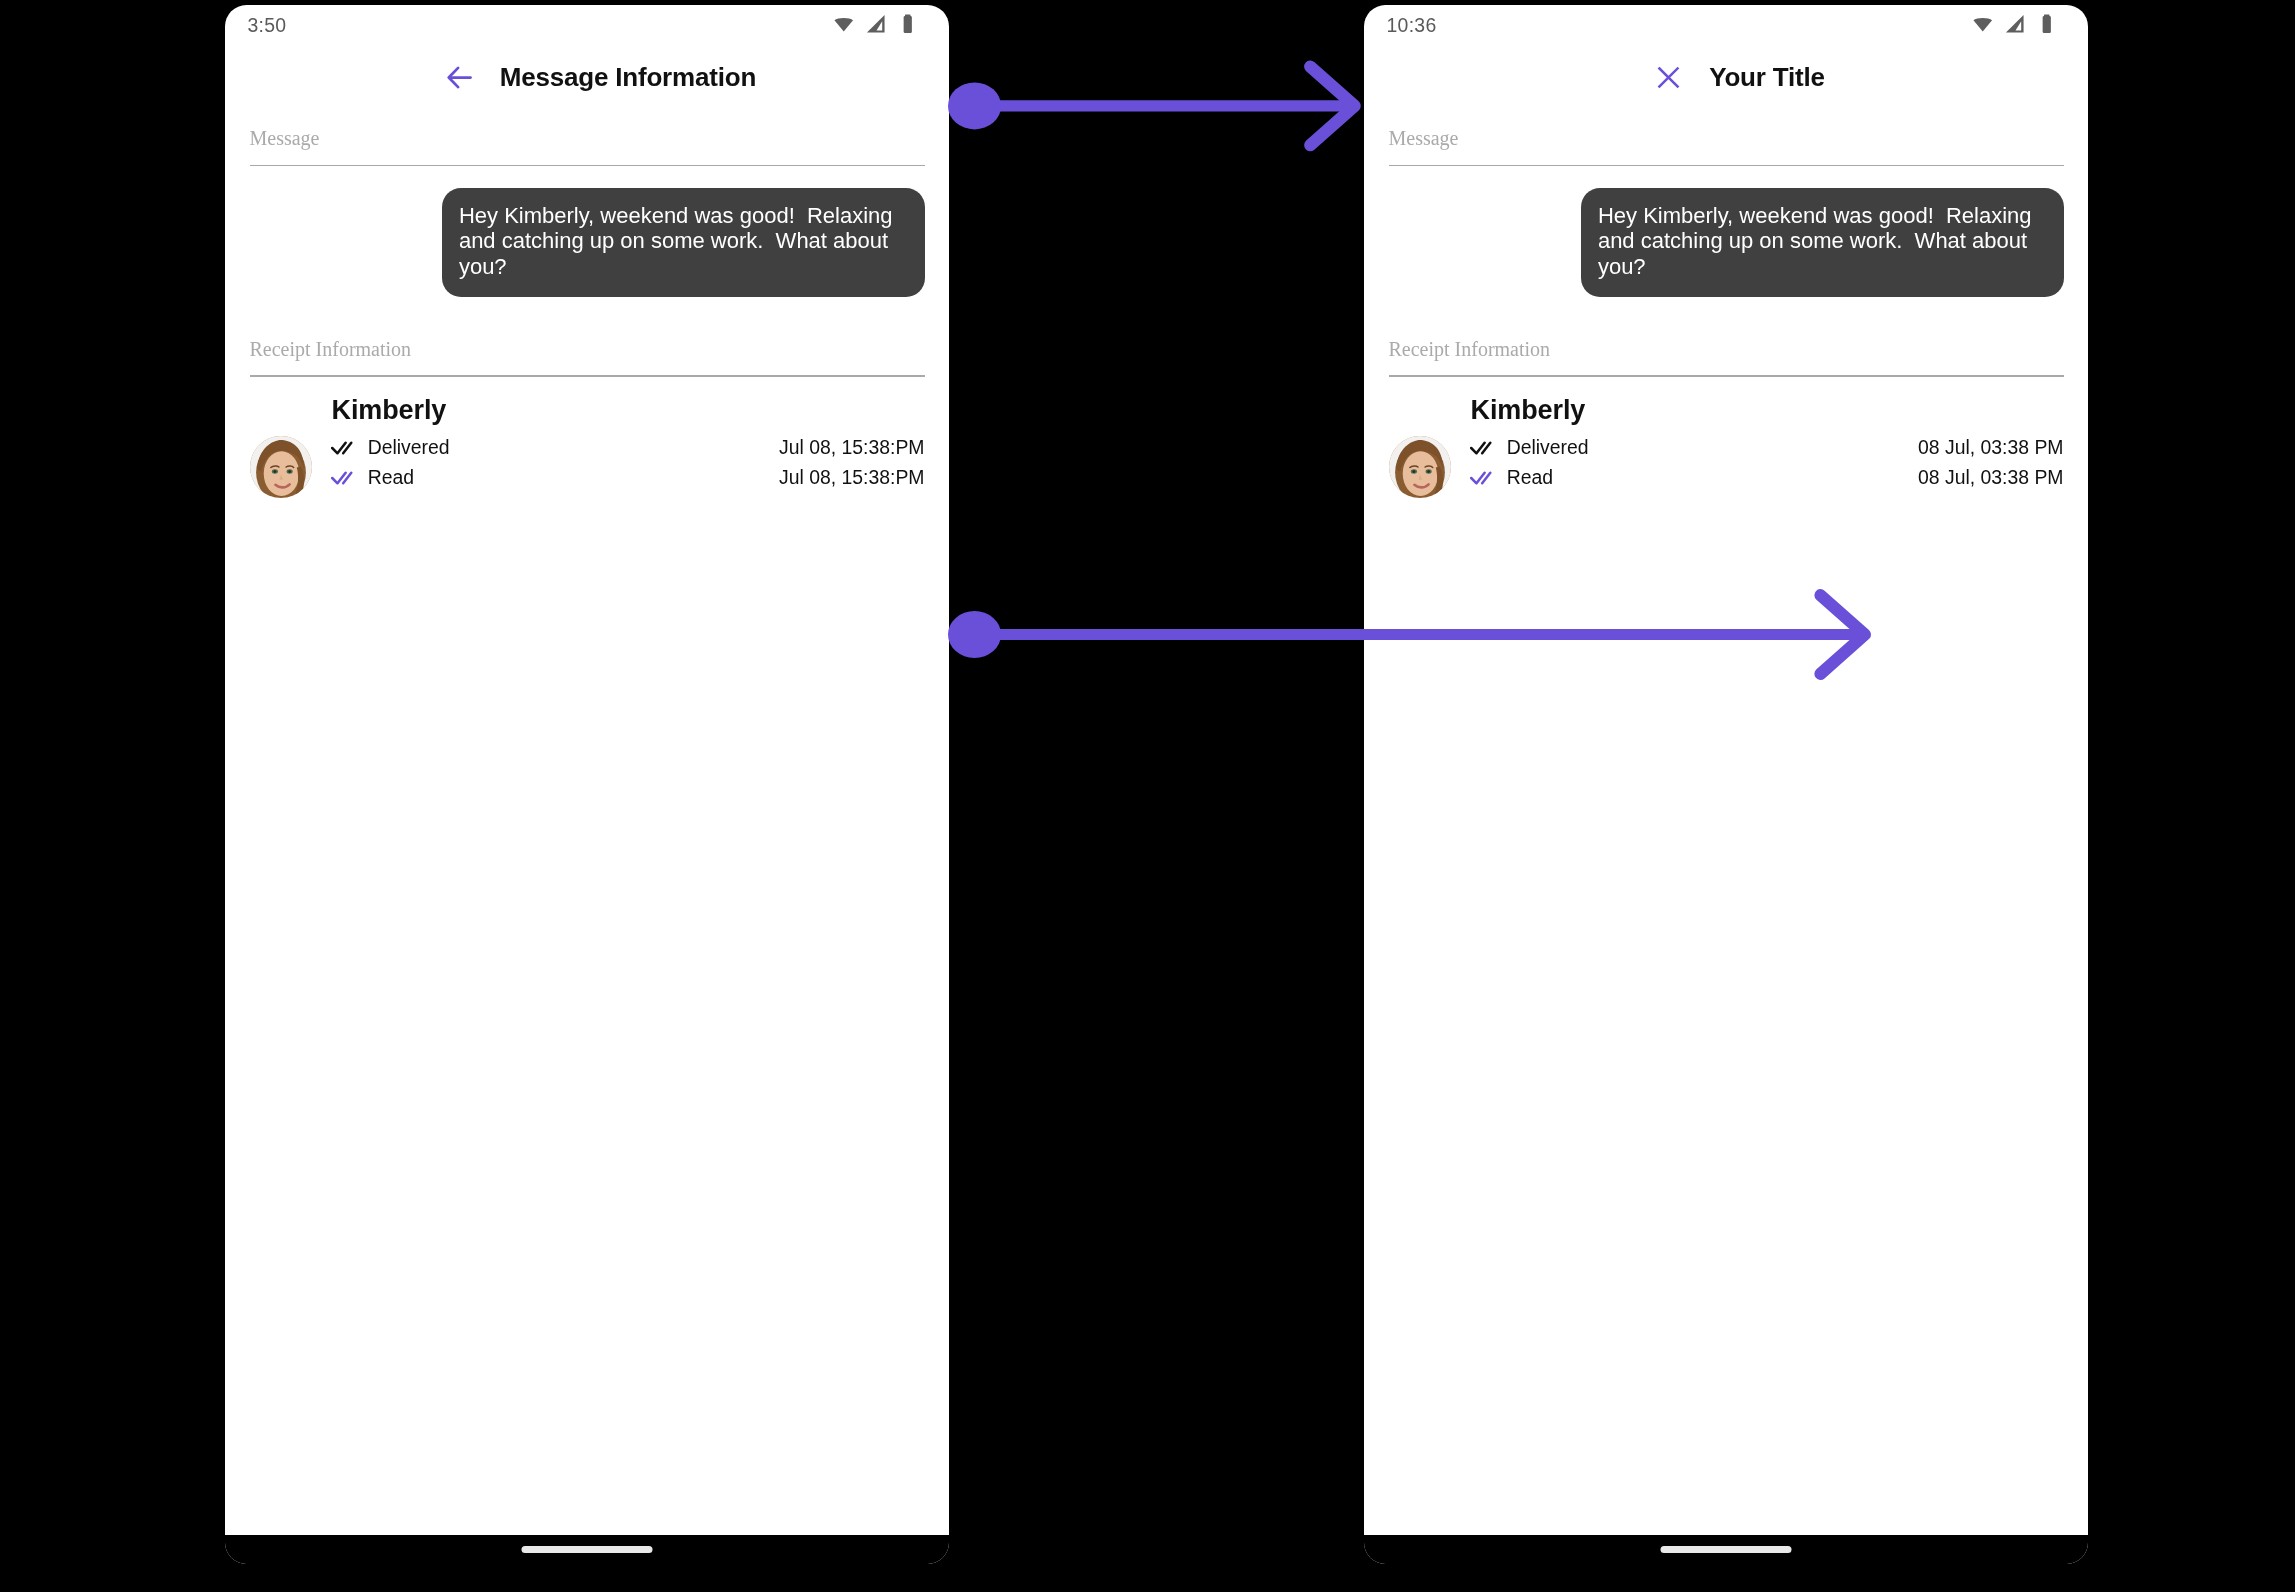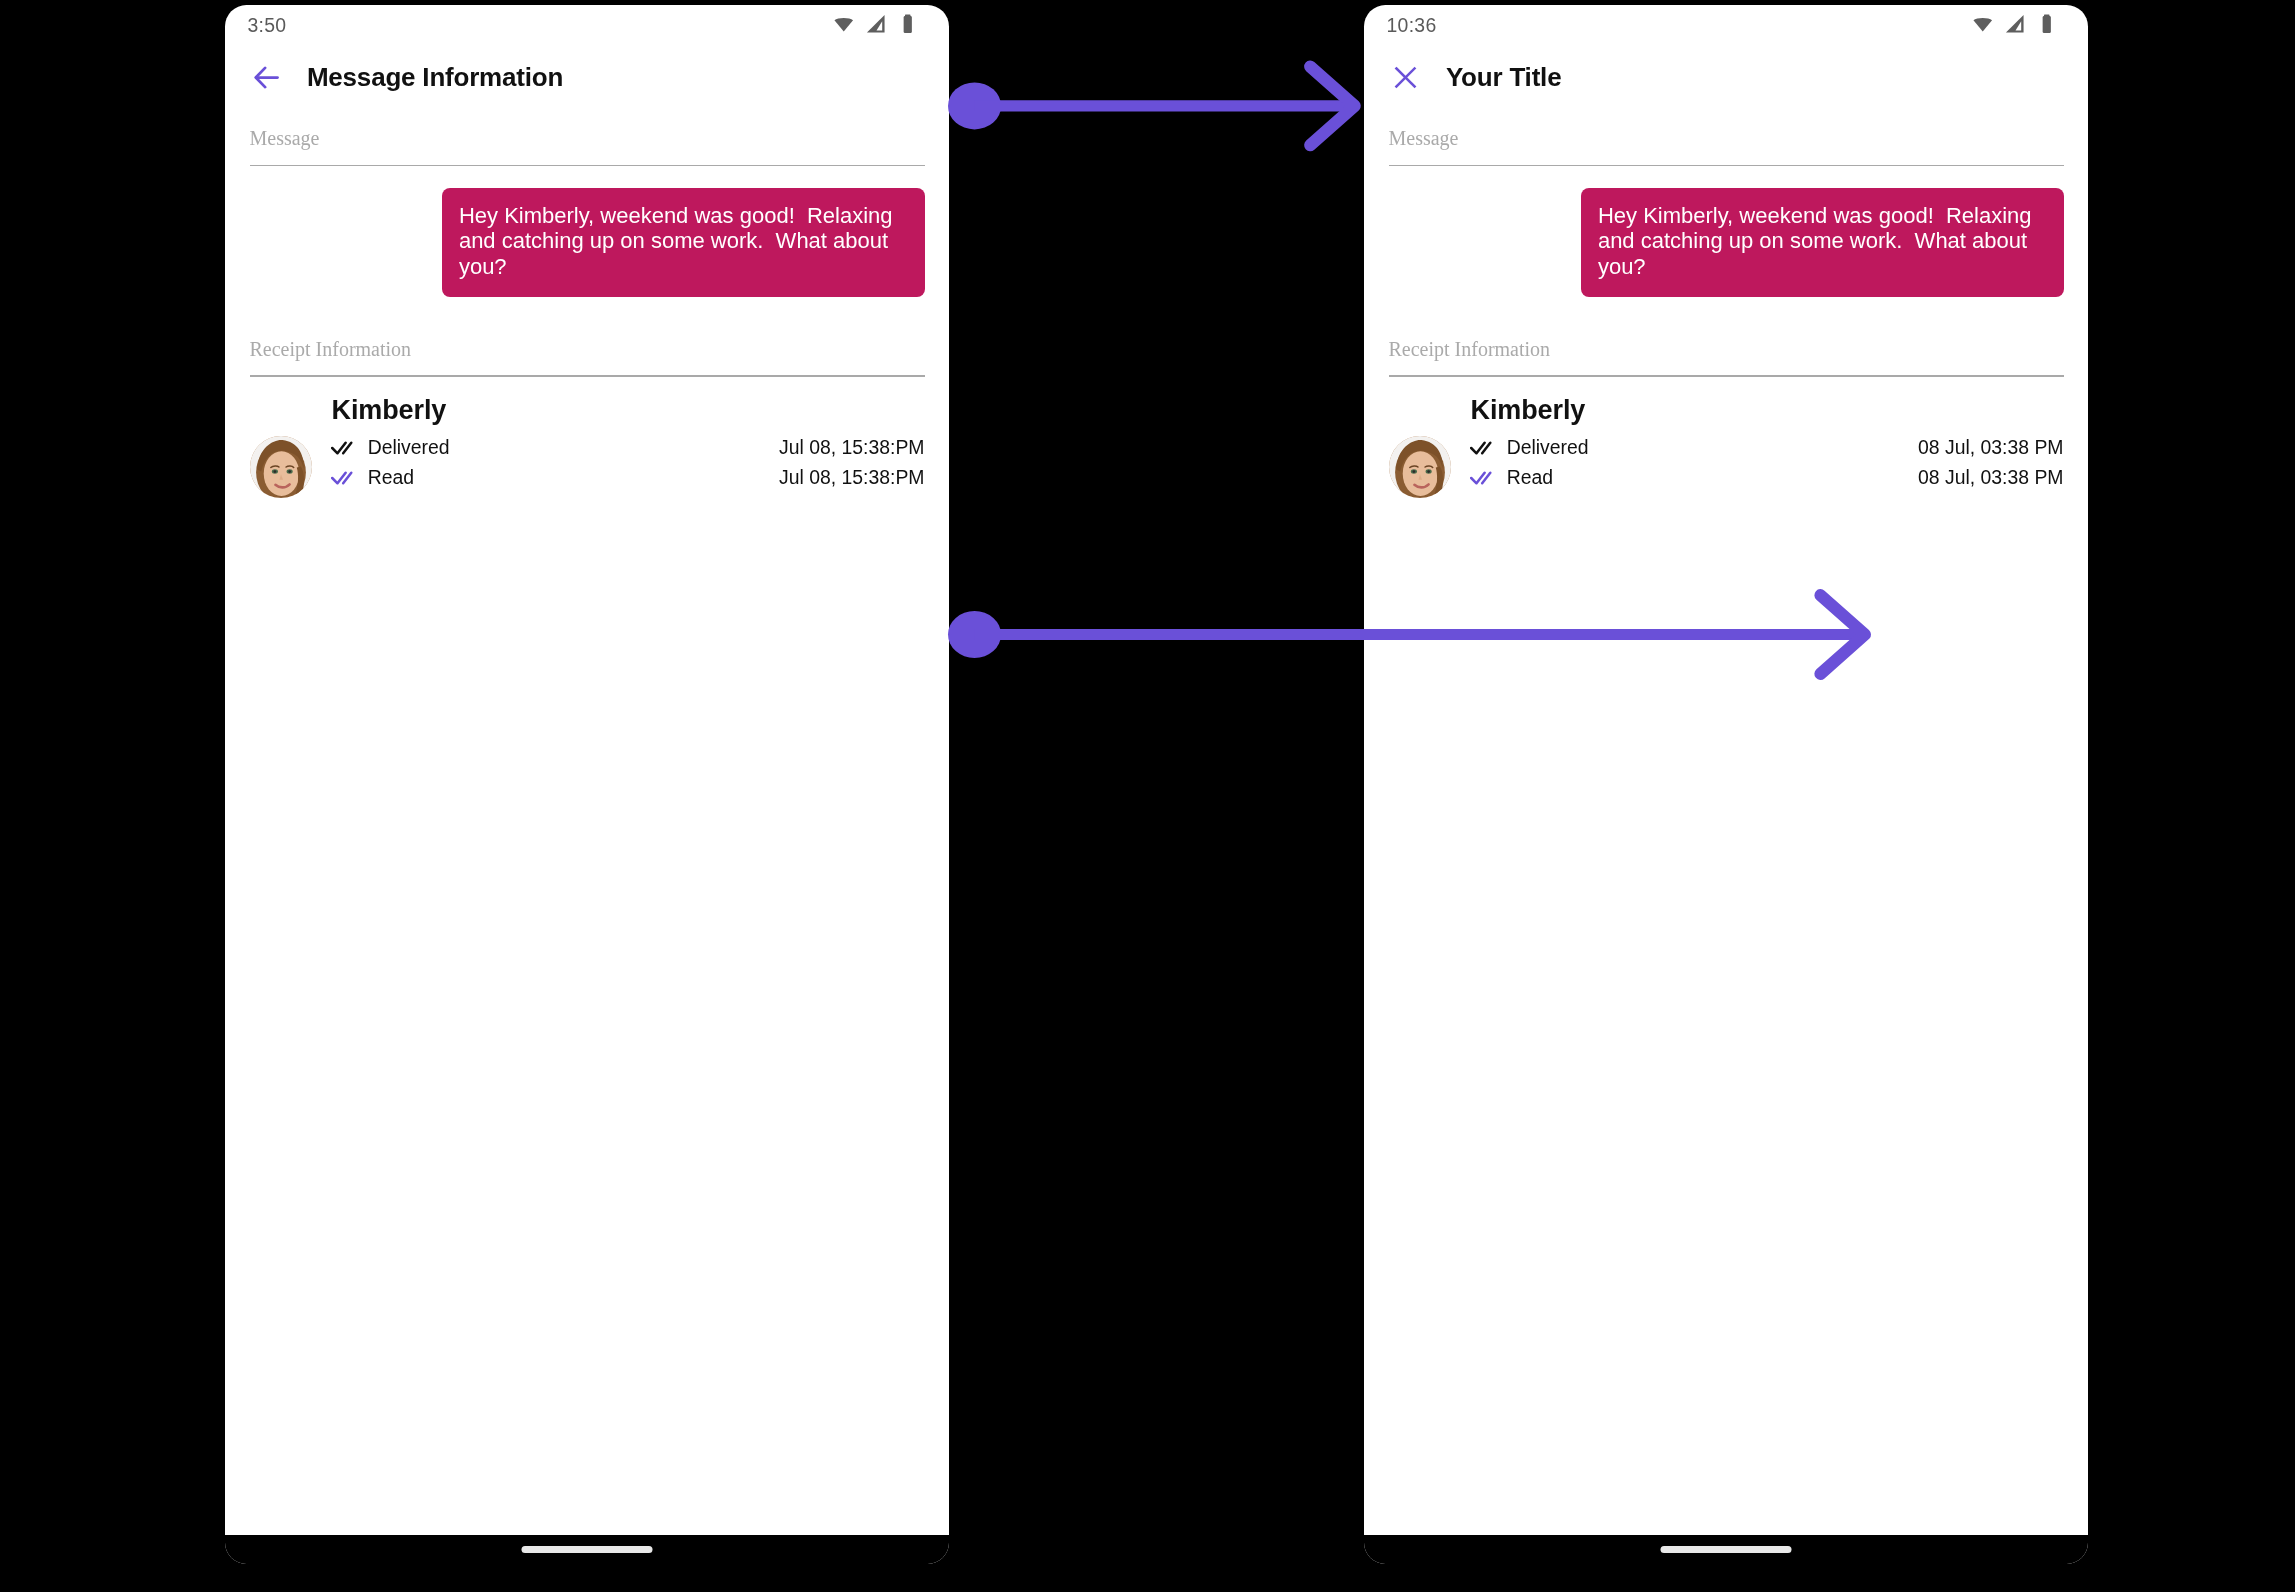--- a/index.html
+++ b/index.html
@@ -33,20 +33,21 @@
   }
   .status-icons{
     margin-left:auto; display:flex; align-items:center; gap:8.2px;
   }
   .ic-wifi, .ic-signal, .ic-battery{ display:block; }
 
   
   .app-bar{
     height:64px; display:flex; align-items:center;
     padding-left:22.5px;
+    justify-content:center;
   }
   .nav-icon{
     width:38px; height:38px; flex:0 0 38px;
     display:flex; align-items:center; justify-content:center;
     cursor:pointer;
   }
   .bar-title{
     margin-left:21.4px;
     font-size:26px; font-weight:bold; color:#111;
     letter-spacing:-0.2px;
@@ -62,22 +63,22 @@
     height:1.5px; background:#a9a9a9; margin-top:14.3px;
   }
 
   
   .bubble-wrap{
     display:flex; justify-content:flex-end;
     padding:21.4px 24.5px 0 24.5px;
   }
   .bubble{
     max-width:483px;
-    background:#be185d;
-    border-radius:8px;
+    background:#404040;
+    border-radius:19px;
     padding:15.3px 17.4px 17.4px 17.4px;
     color:#fff;
     font-size:22px;
     line-height:1.16;
     white-space:pre-wrap;
   }
   .msg-section-gap{ height:22.5px; }
 
   
   .receipt{

